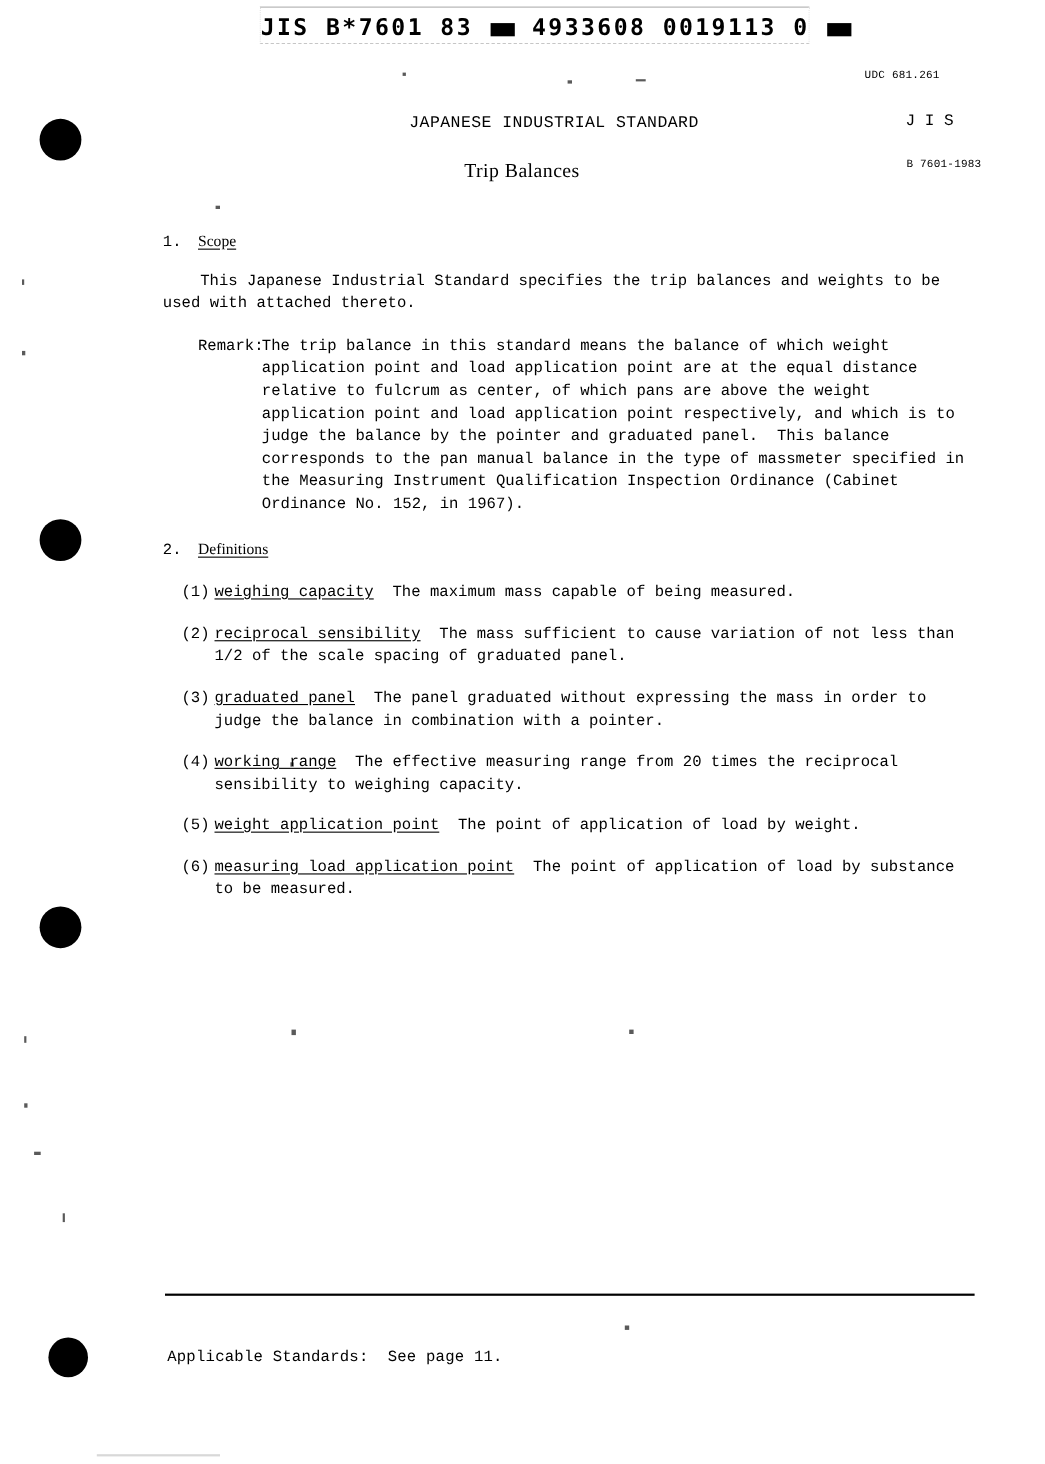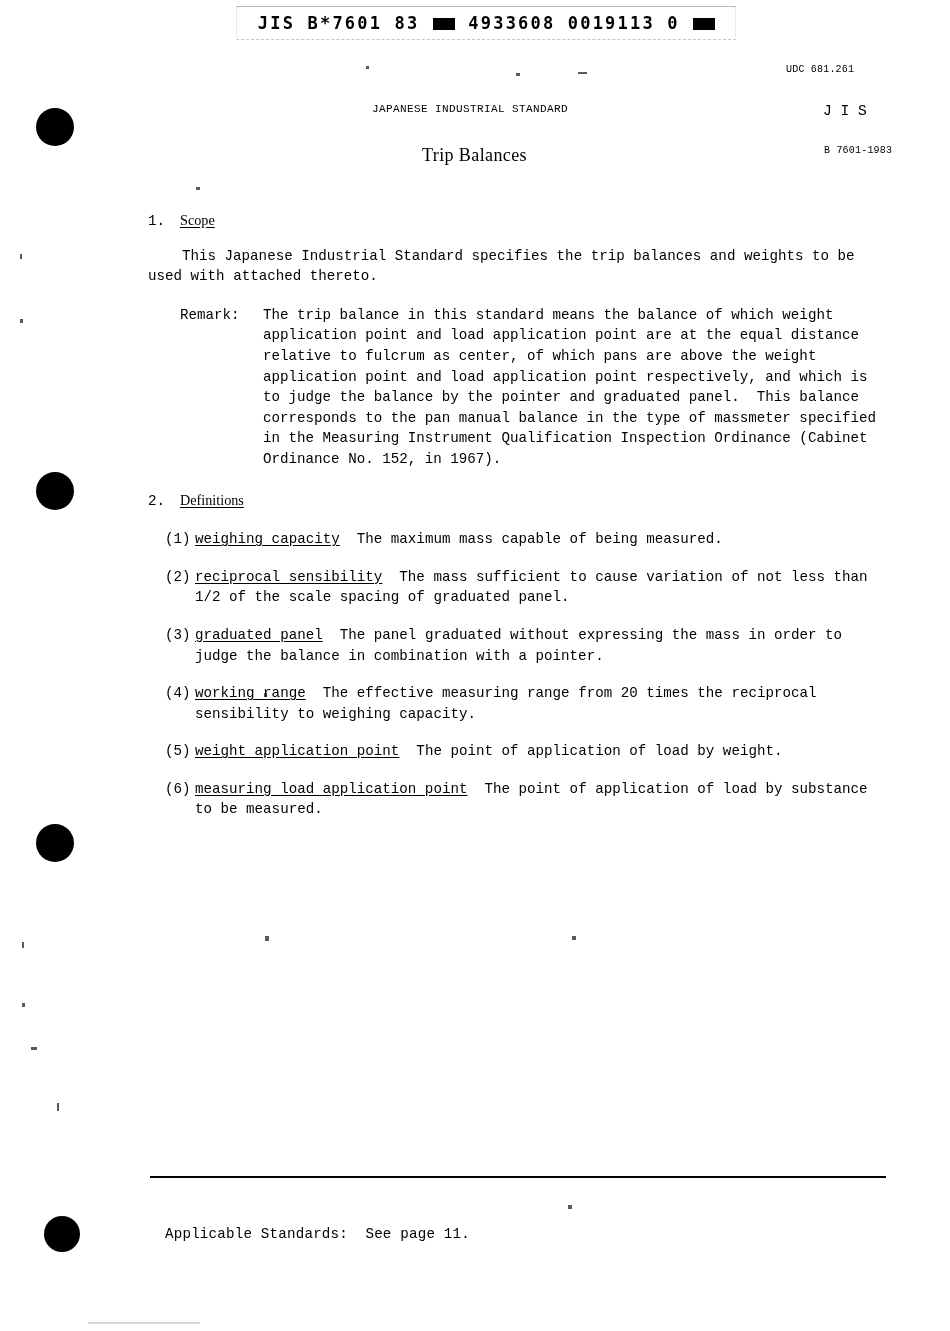--- a/index.html
+++ b/index.html
@@ -33,21 +33,21 @@
     border-bottom: 1px dashed #c6c6c6;
     box-sizing: border-box;
   }
   .scanstrip-text {
     position: absolute;
     left: 0;
     top: 6px;
     width: 500px;
     text-align: center;
     font-family: "DejaVu Sans Mono", monospace;
-    font-size: 17px;
+    font-size: 21px;
     letter-spacing: 2.2px;
     font-weight: 700;
     white-space: pre;
   }
   .scanstrip-text .blk {
     display: inline-block;
     width: 22px;
     height: 12px;
     background: #000000;
     vertical-align: -1px;
@@ -71,21 +71,21 @@
     left: 786px;
     top: 64px;
     font-size: 10px;
     letter-spacing: 0.2px;
     white-space: pre;
   }
   .hdr-jis-title {
     position: absolute;
     left: 372px;
     top: 103px;
-    font-size: 11px;
+    font-size: 15px;
     letter-spacing: 0.4px;
     white-space: pre;
   }
   .hdr-jis-mark {
     position: absolute;
     left: 786px;
     top: 103px;
     width: 118px;
     text-align: center;
     font-size: 14.6px;
@@ -130,21 +130,20 @@
     margin: 14px 0 0 0;
     text-indent: 34px;
     white-space: pre-wrap;
   }
 
   
   .remark {
     margin: 18px 0 0 0;
     display: flex;
     align-items: flex-start;
-    gap: 25px;
   }
   .remark-label {
     flex: 0 0 auto;
     width: 90px;
     padding-left: 32px;
     box-sizing: border-box;
     white-space: pre;
   }
   .remark-text {
     flex: 1 1 auto;
@@ -186,21 +185,20 @@
     height: 2px;
     background: #000000;
   }
   .footer-text {
     position: absolute;
     left: 152px;
     top: 1226px;
     font-size: 14.2px;
     letter-spacing: 0.2px;
     white-space: pre;
-    margin-left: 13px;
   }
   .bottom-edge {
     position: absolute;
     left: 88px;
     top: 1322px;
     width: 112px;
     height: 2px;
     background: #d8d8d8;
   }
 </style>

